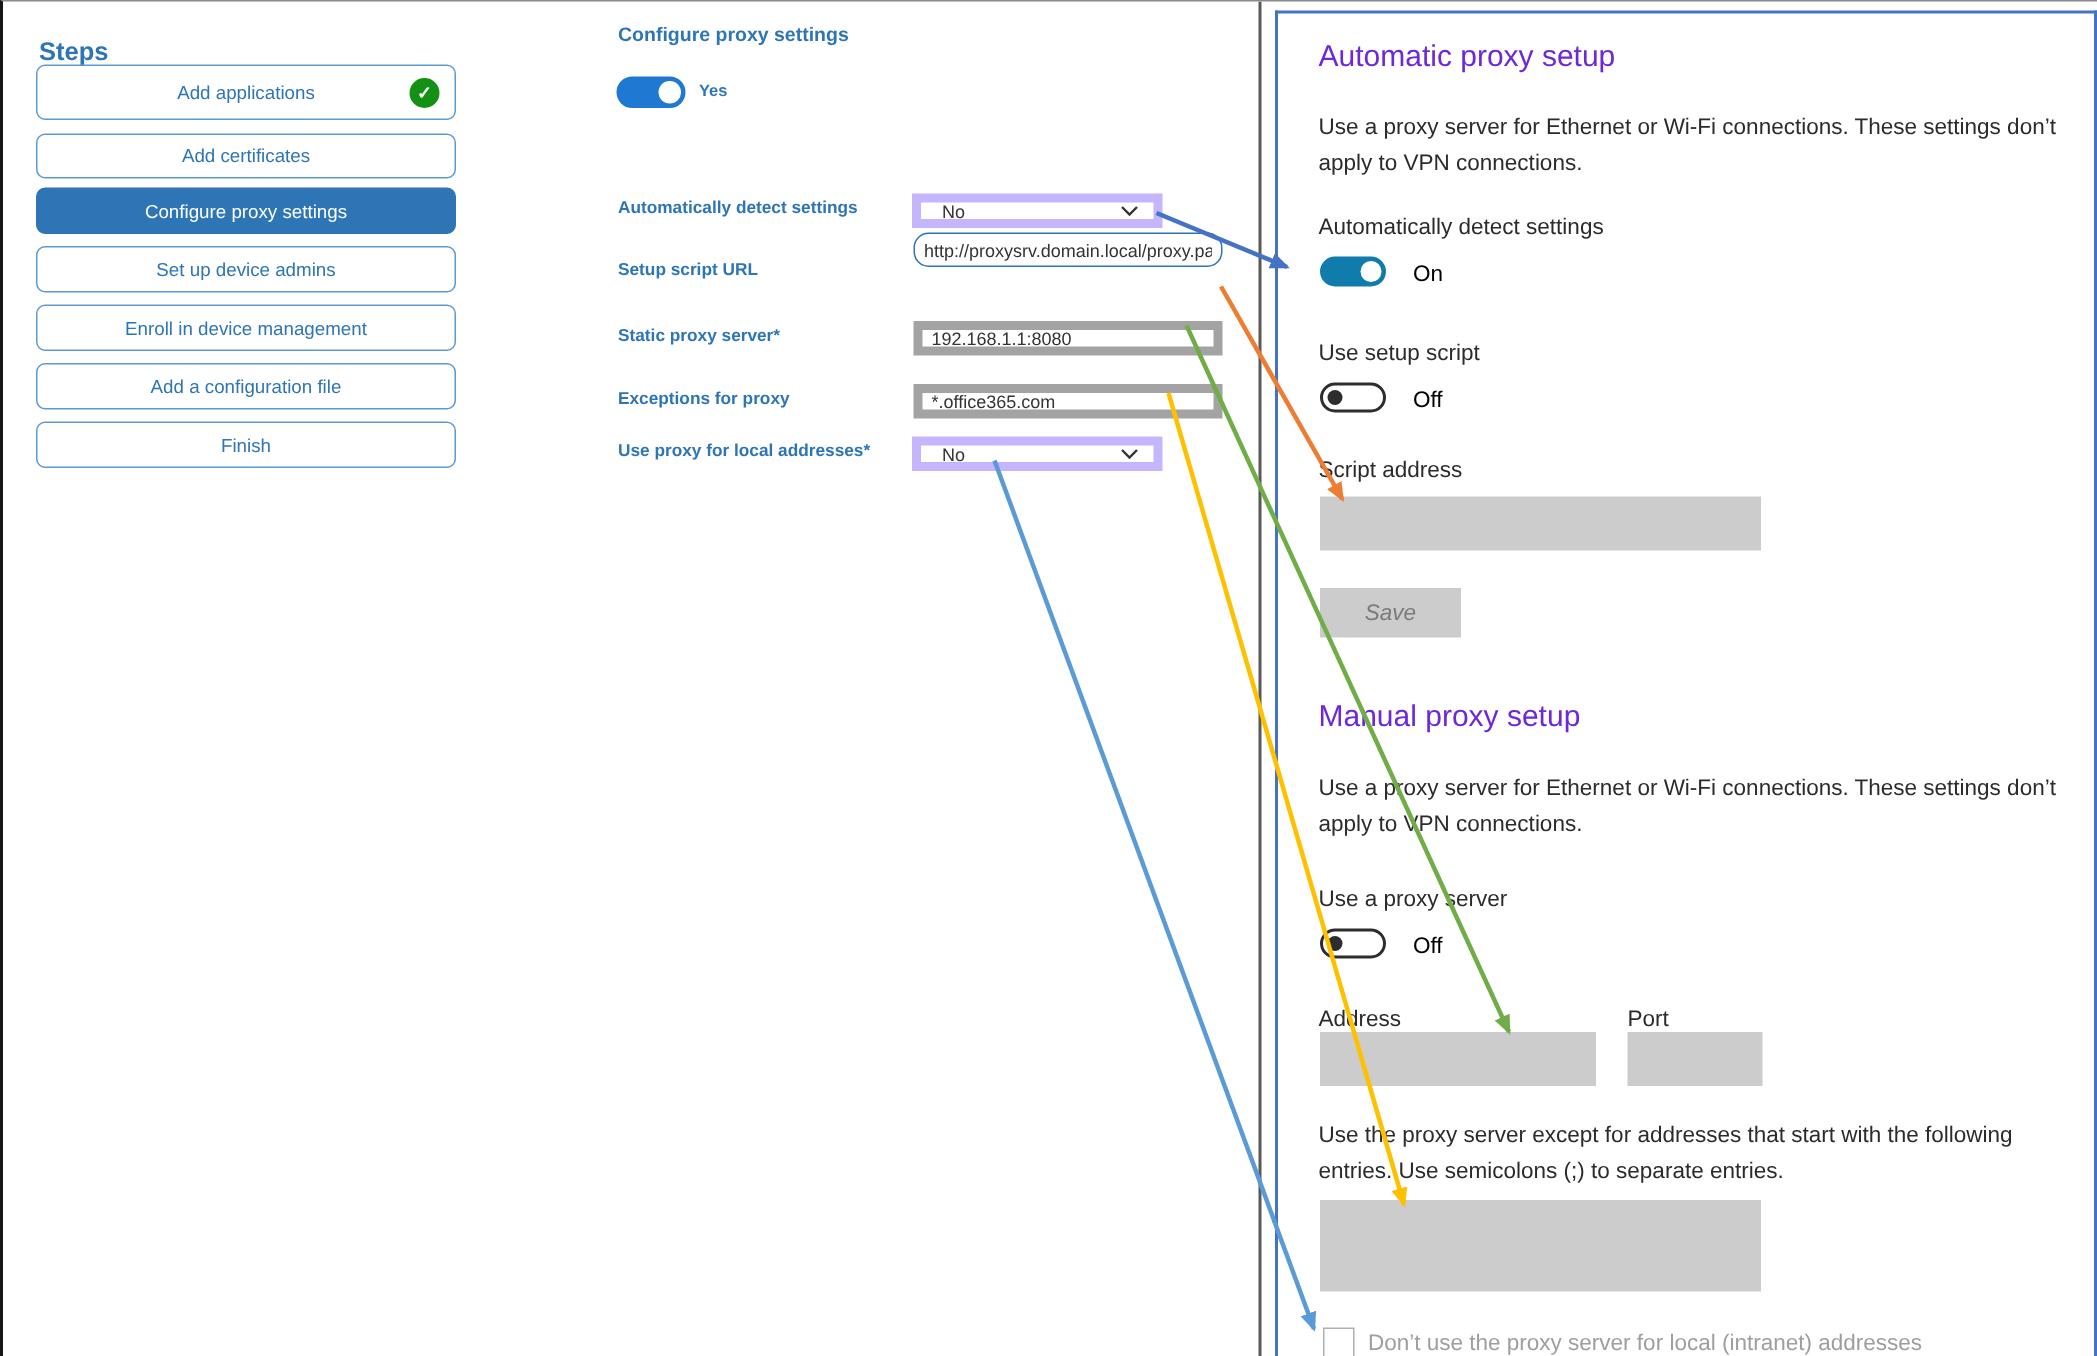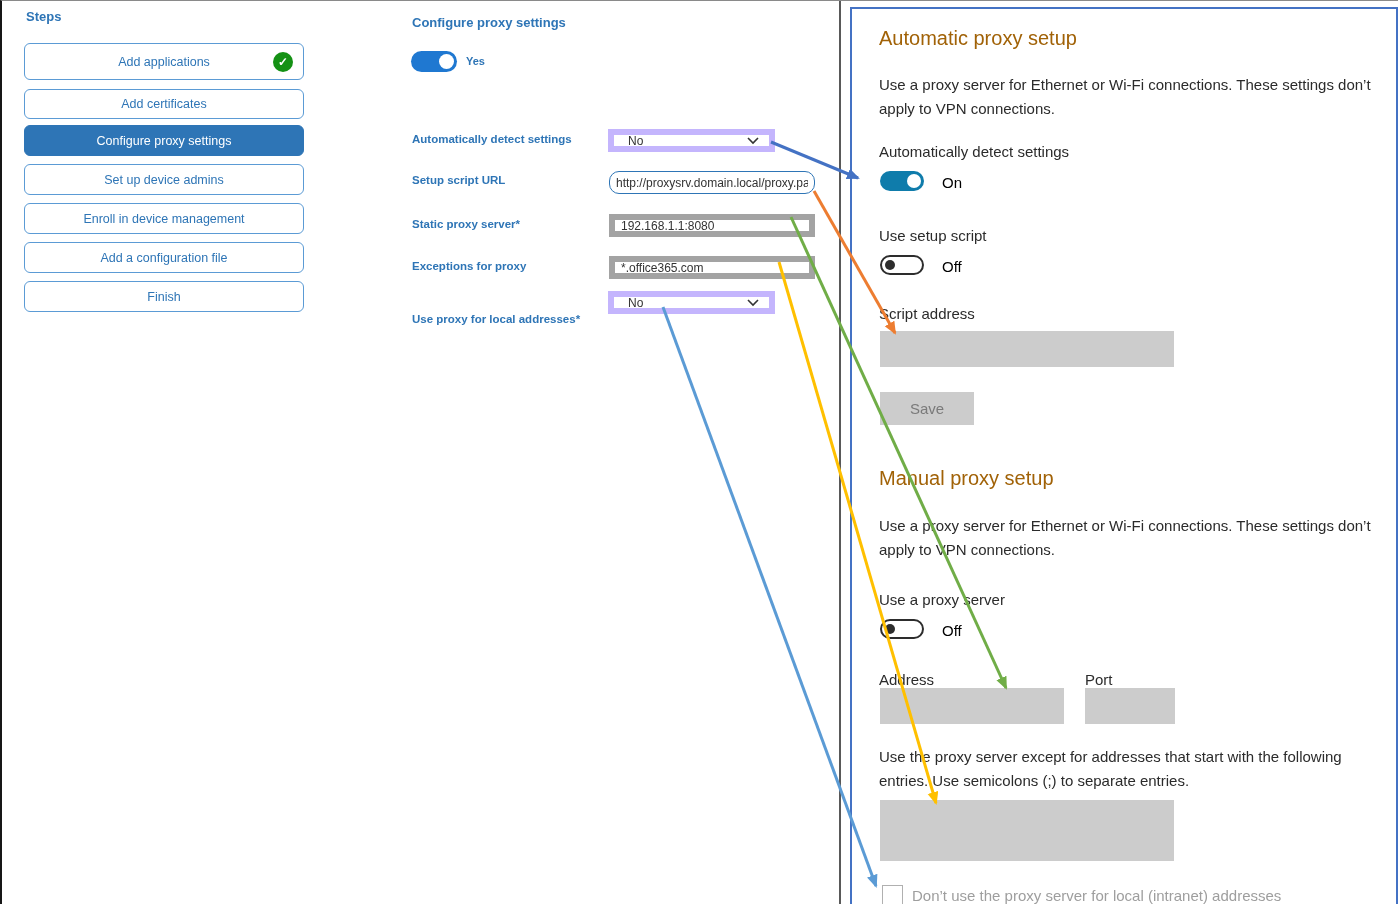--- a/index.html
+++ b/index.html
@@ -6,21 +6,21 @@
   html,body { background:#fff; }
   body { font-family:"Liberation Sans", sans-serif; }
   #page {
     position:relative; width:1398px; height:904px; background:#ffffff;
     overflow:hidden;
     border-left:2px solid #161616; border-top:1px solid #8a8a8a;
   }
   .abs { position:absolute; }
 
   
-  .steps-title { left:24px; top:8px; font-size:13px; font-weight:bold; color:#2e75b6; }
+  .steps-title { left:24px; top:24px; font-size:17px; font-weight:bold; color:#2e75b6; }
   .step-btn {
     left:22px; width:280px; border:1px solid #5b9bd5; border-radius:6px;
     background:#fff; color:#2e75b6; font-size:12.5px;
     display:flex; align-items:center; justify-content:center; cursor:pointer;
   }
   .step-btn.active { background:#2e75b6; color:#ffffff; border-color:#2e75b6; }
   .check-badge {
     position:absolute; right:10px; top:50%; transform:translateY(-50%);
     width:20px; height:20px; border-radius:50%; background:#149114; color:#fff;
     font-size:12px; display:flex; align-items:center; justify-content:center; font-weight:bold;
@@ -49,36 +49,36 @@
 
   
   .divider { left:837px; top:0; width:2px; height:904px; background:#595959; }
 
   
   .panel {
     left:848px; top:6px; width:548px; height:898px;
     border:2px solid #4472c4; border-bottom:none; background:#fff;
   }
   .panel .abs { position:absolute; }
-  .h1 { font-size:20px; font-weight:400; color:#a16207; }
+  .h1 { font-size:20px; font-weight:400; color:#6d28d9; }
   .body-txt { font-size:15px; line-height:24px; color:#2b2b2b; }
   .lbl { font-size:15px; color:#2b2b2b; }
   .state-lbl { font-size:15px; color:#000000; }
   .win-toggle-on {
     width:44px; height:20px; border-radius:10px; background:#0f7cab; cursor:pointer;
   }
   .win-toggle-on .knob { position:absolute; right:3px; top:3px; width:14px; height:14px; border-radius:50%; background:#fff; }
   .win-toggle-off {
     width:44px; height:20px; border-radius:10px; background:#fff; border:2px solid #2d2d2d; cursor:pointer;
   }
   .win-toggle-off .knob { position:absolute; left:3px; top:3px; width:10px; height:10px; border-radius:50%; background:#2d2d2d; }
   .gray-input { background:#cccccc; cursor:text; }
   .save-btn {
     width:94px; height:33px; background:#cccccc; color:#7a7a7a; font-size:15px;
-    display:flex; align-items:center; justify-content:center; cursor:pointer;
+    display:flex; align-items:center; justify-content:center; cursor:pointer;font-style:italic;
   }
   .checkbox { width:21px; height:21px; border:1px solid #b0b0b0; background:#fff; cursor:pointer; }
   .cb-label { font-size:15px; color:#9e9e9e; }
 
   
   .arrows { position:absolute; left:0; top:0; pointer-events:none; }
 </style>
 </head>
 <body>
 
@@ -118,29 +118,29 @@
 
   <div class="abs f-label" style="top:132px;">Automatically detect settings</div>
   <div class="abs dropdown" style="top:128px;">
     <span class="dd-val">No</span>
     <svg width="12" height="8" viewBox="0 0 12 8">
       <path d="M1 1 L6 6 L11 1" fill="none" stroke="#333" stroke-width="1.6"></path>
     </svg>
   </div>
 
   <div class="abs f-label" style="top:173px;">Setup script URL</div>
-  <input class="txt focused" style="top: 170px; border-radius: 10px;" value="http://proxysrv.domain.local/proxy.pa">
+  <input class="txt focused" style="top: 154px; border-radius: 10px;" value="http://proxysrv.domain.local/proxy.pa">
 
   <div class="abs f-label" style="top:217px;">Static proxy server*</div>
   <input class="txt" style="top: 213px;" value="192.168.1.1:8080">
 
   <div class="abs f-label" style="top:259px;">Exceptions for proxy</div>
   <input class="txt" style="top: 255px;" value="*.office365.com">
 
-  <div class="abs f-label" style="top:312px;">Use proxy for local addresses*</div>
+  <div class="abs f-label" style="top:294px;">Use proxy for local addresses*</div>
   <div class="abs dropdown" style="top:290px;">
     <span class="dd-val">No</span>
     <svg width="12" height="8" viewBox="0 0 12 8">
       <path d="M1 1 L6 6 L11 1" fill="none" stroke="#333" stroke-width="1.6"></path>
     </svg>
   </div>
 
   <div class="abs divider"></div>
 
   <div class="abs panel">

